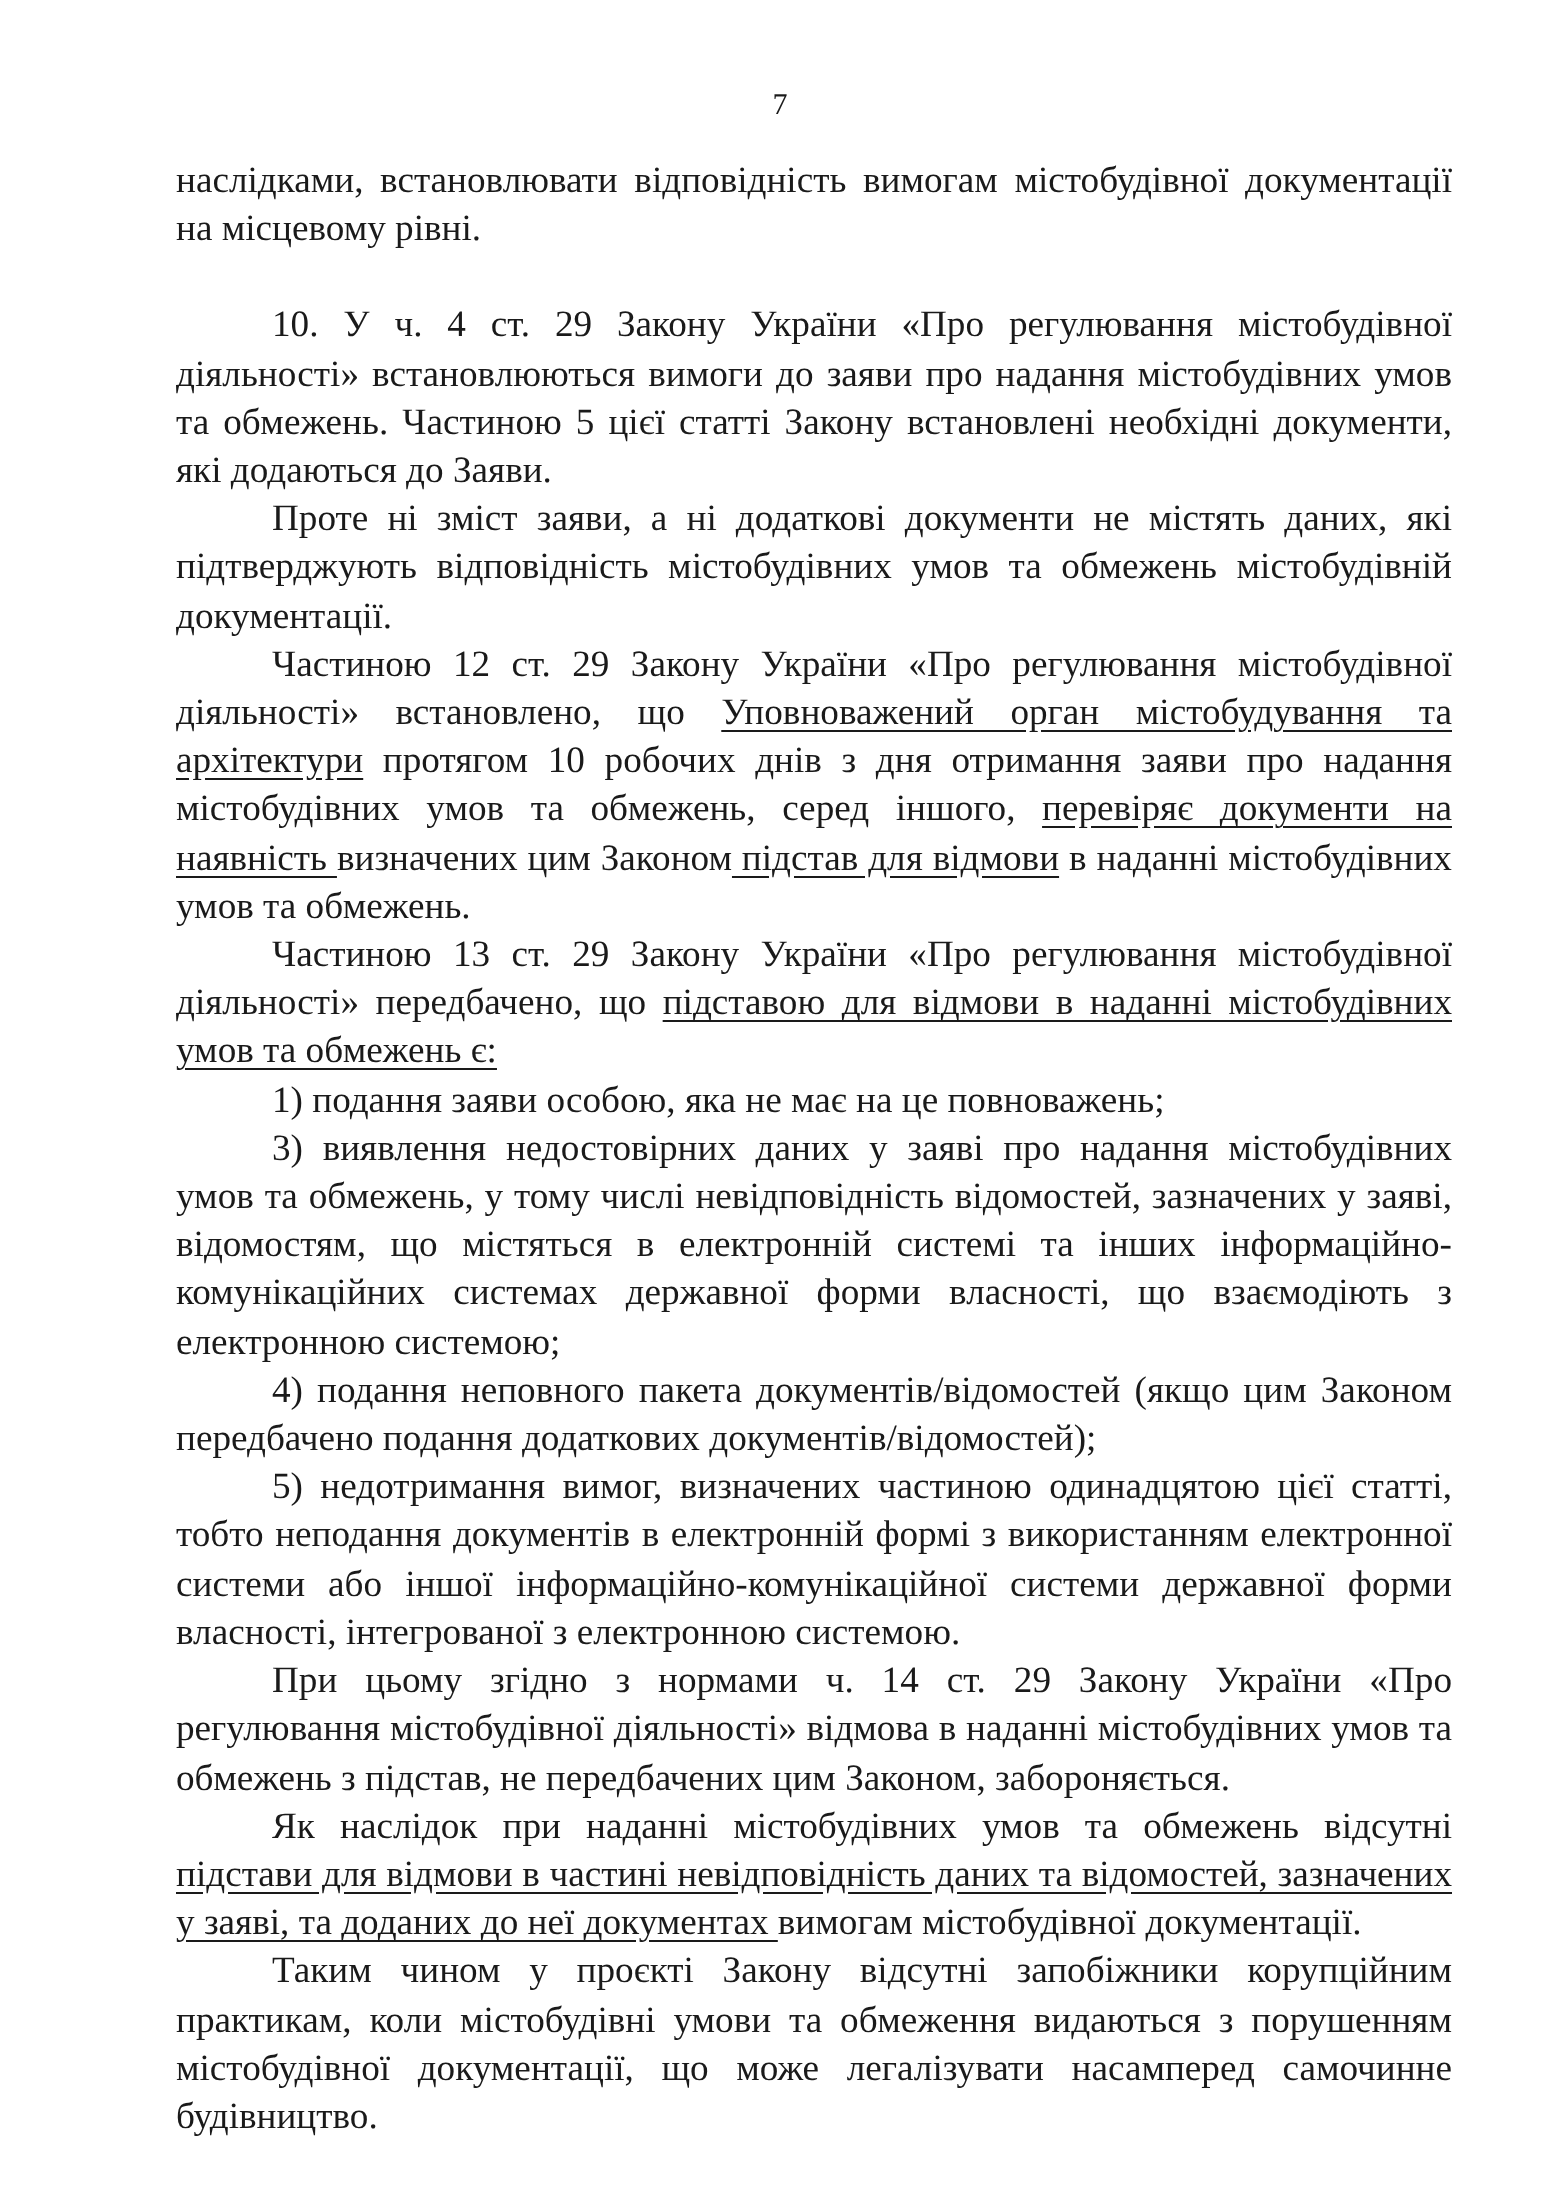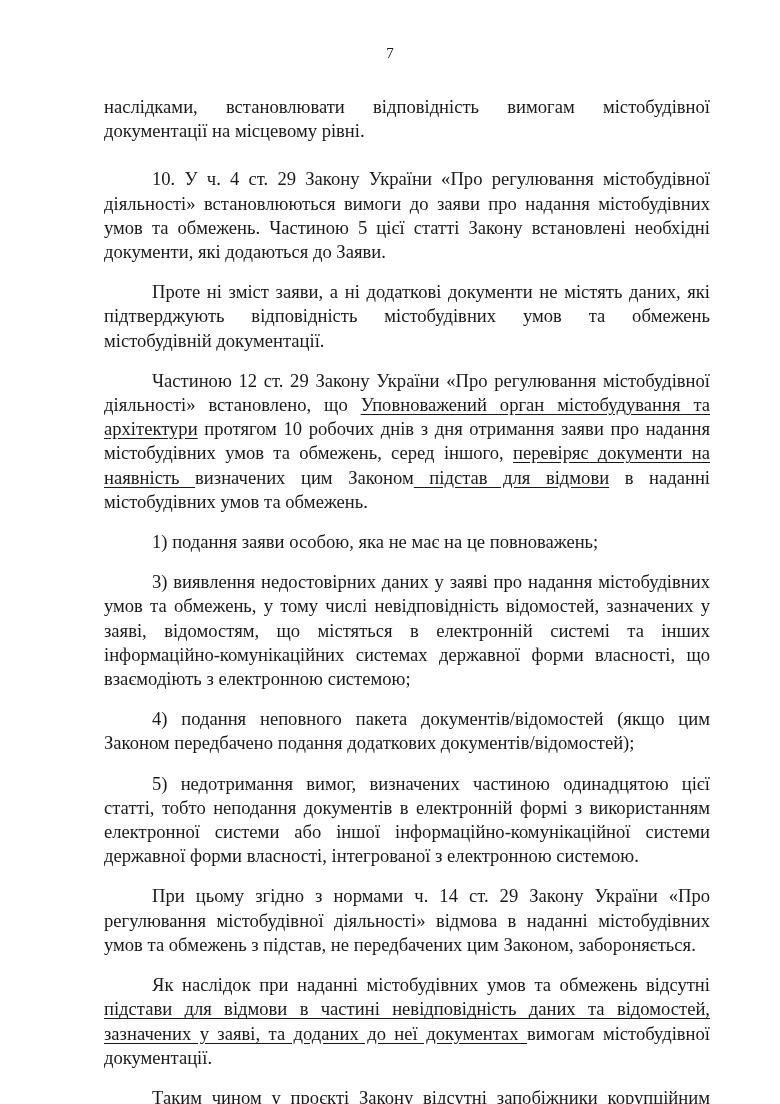--- a/index.html
+++ b/index.html
@@ -1,35 +1,36 @@
 <!DOCTYPE html>
 <html><head>
 <meta charset="utf-8">
 <style>
   html, body { margin: 0; padding: 0; background: #ffffff; }
   body { width: 780px; height: 1104px; overflow: hidden; position: relative;
          font-family: "Liberation Serif", "DejaVu Serif", serif; color: #1a1a1a; }
   .page-number { position: absolute; top: 45px; left: 0; width: 780px; text-align: center; font-size: 15px; }
   .body-text { position: absolute; top: 79px; left: 88px; width: 638px; font-size: 18.6px; line-height: 24.2px; }
-  .body-text p { margin: 16px; text-align: justify; text-indent: 0; }
+  .body-text p { margin: 0; text-align: justify; text-indent: 0; }
   .body-text p.indent { text-indent: 48px; }
   .body-text p.gap { margin-top: 24px; }
   .i { }
   .u { text-decoration: underline; text-underline-offset: 3px; }
 </style>
 </head>
 <body>
 
 <div class="page-number">7</div>
 
 <div class="body-text" id="body-text">
     <p><span>наслідками, встановлювати відповідність вимогам містобудівної документації на місцевому рівні.</span></p>
     <p class="indent gap"><span>10. У ч. 4 ст. 29 Закону України «Про регулювання містобудівної діяльності» встановлюються вимоги до </span><span class="i">заяви про надання містобудівних умов та обмежень. Частиною 5 цієї статті Закону встановлені необхідні документи, які додаються до Заяви.</span></p>
     <p class="indent"><span class="i">Проте ні зміст заяви, а ні додаткові документи не містять даних, які підтверджують відповідність містобудівних умов та обмежень містобудівній документації.</span></p>
     <p class="indent"><span>Частиною 12 ст. 29 Закону України «Про регулювання містобудівної діяльності» встановлено, що </span><span class="i u">Уповноважений орган містобудування та архітектури</span><span class="i"> протягом 10 робочих днів з дня отримання заяви про надання містобудівних умов та обмежень, серед іншого, </span><span class="i u">перевіряє документи на наявність </span><span class="i">визначених цим Законом</span><span class="i u"> підстав для відмови</span><span class="i"> в наданні містобудівних умов та обмежень.</span></p>
+    <p class="indent"><span class="i">Частиною 13</span><span> ст. 29 Закону України «Про регулювання містобудівної діяльності» передбачено, що </span><span class="i u">підставою для відмови в наданні містобудівних умов та обмежень є:</span></p>
     <p class="indent"><span class="i">1) подання заяви особою, яка не має на це повноважень;</span></p>
     <p class="indent"><span class="i">3) виявлення недостовірних даних у заяві про надання містобудівних умов та обмежень, у тому числі невідповідність відомостей, зазначених у заяві, відомостям, що містяться в електронній системі та інших інформаційно-комунікаційних системах державної форми власності, що взаємодіють з електронною системою;</span></p>
     <p class="indent"><span class="i">4) подання неповного пакета документів/відомостей (якщо цим Законом передбачено подання додаткових документів/відомостей);</span></p>
     <p class="indent"><span class="i">5) недотримання вимог, визначених частиною одинадцятою цієї статті, тобто неподання документів в електронній формі з використанням електронної системи або іншої інформаційно-комунікаційної системи державної форми власності, інтегрованої з електронною системою.</span></p>
     <p class="indent"><span class="i">При цьому згідно з нормами ч. 14 </span><span> ст. 29 Закону України «Про регулювання містобудівної діяльності» </span><span class="i">відмова в наданні містобудівних умов та обмежень з підстав, не передбачених цим Законом, забороняється.</span></p>
     <p class="indent"><span>Як наслідок при наданні </span><span class="i">містобудівних умов та обмежень відсутні </span><span class="i u">підстави для відмови в частині невідповідність даних та відомостей, зазначених у заяві, та доданих до неї документах </span><span>вимогам містобудівної документації.</span></p>
     <p class="indent"><span>Таким чином у проєкті Закону відсутні запобіжники корупційним практикам, коли містобудівні умови та обмеження видаються з порушенням містобудівної документації, що може легалізувати насамперед самочинне будівництво.</span></p>
   </div>
 
 </body></html>

